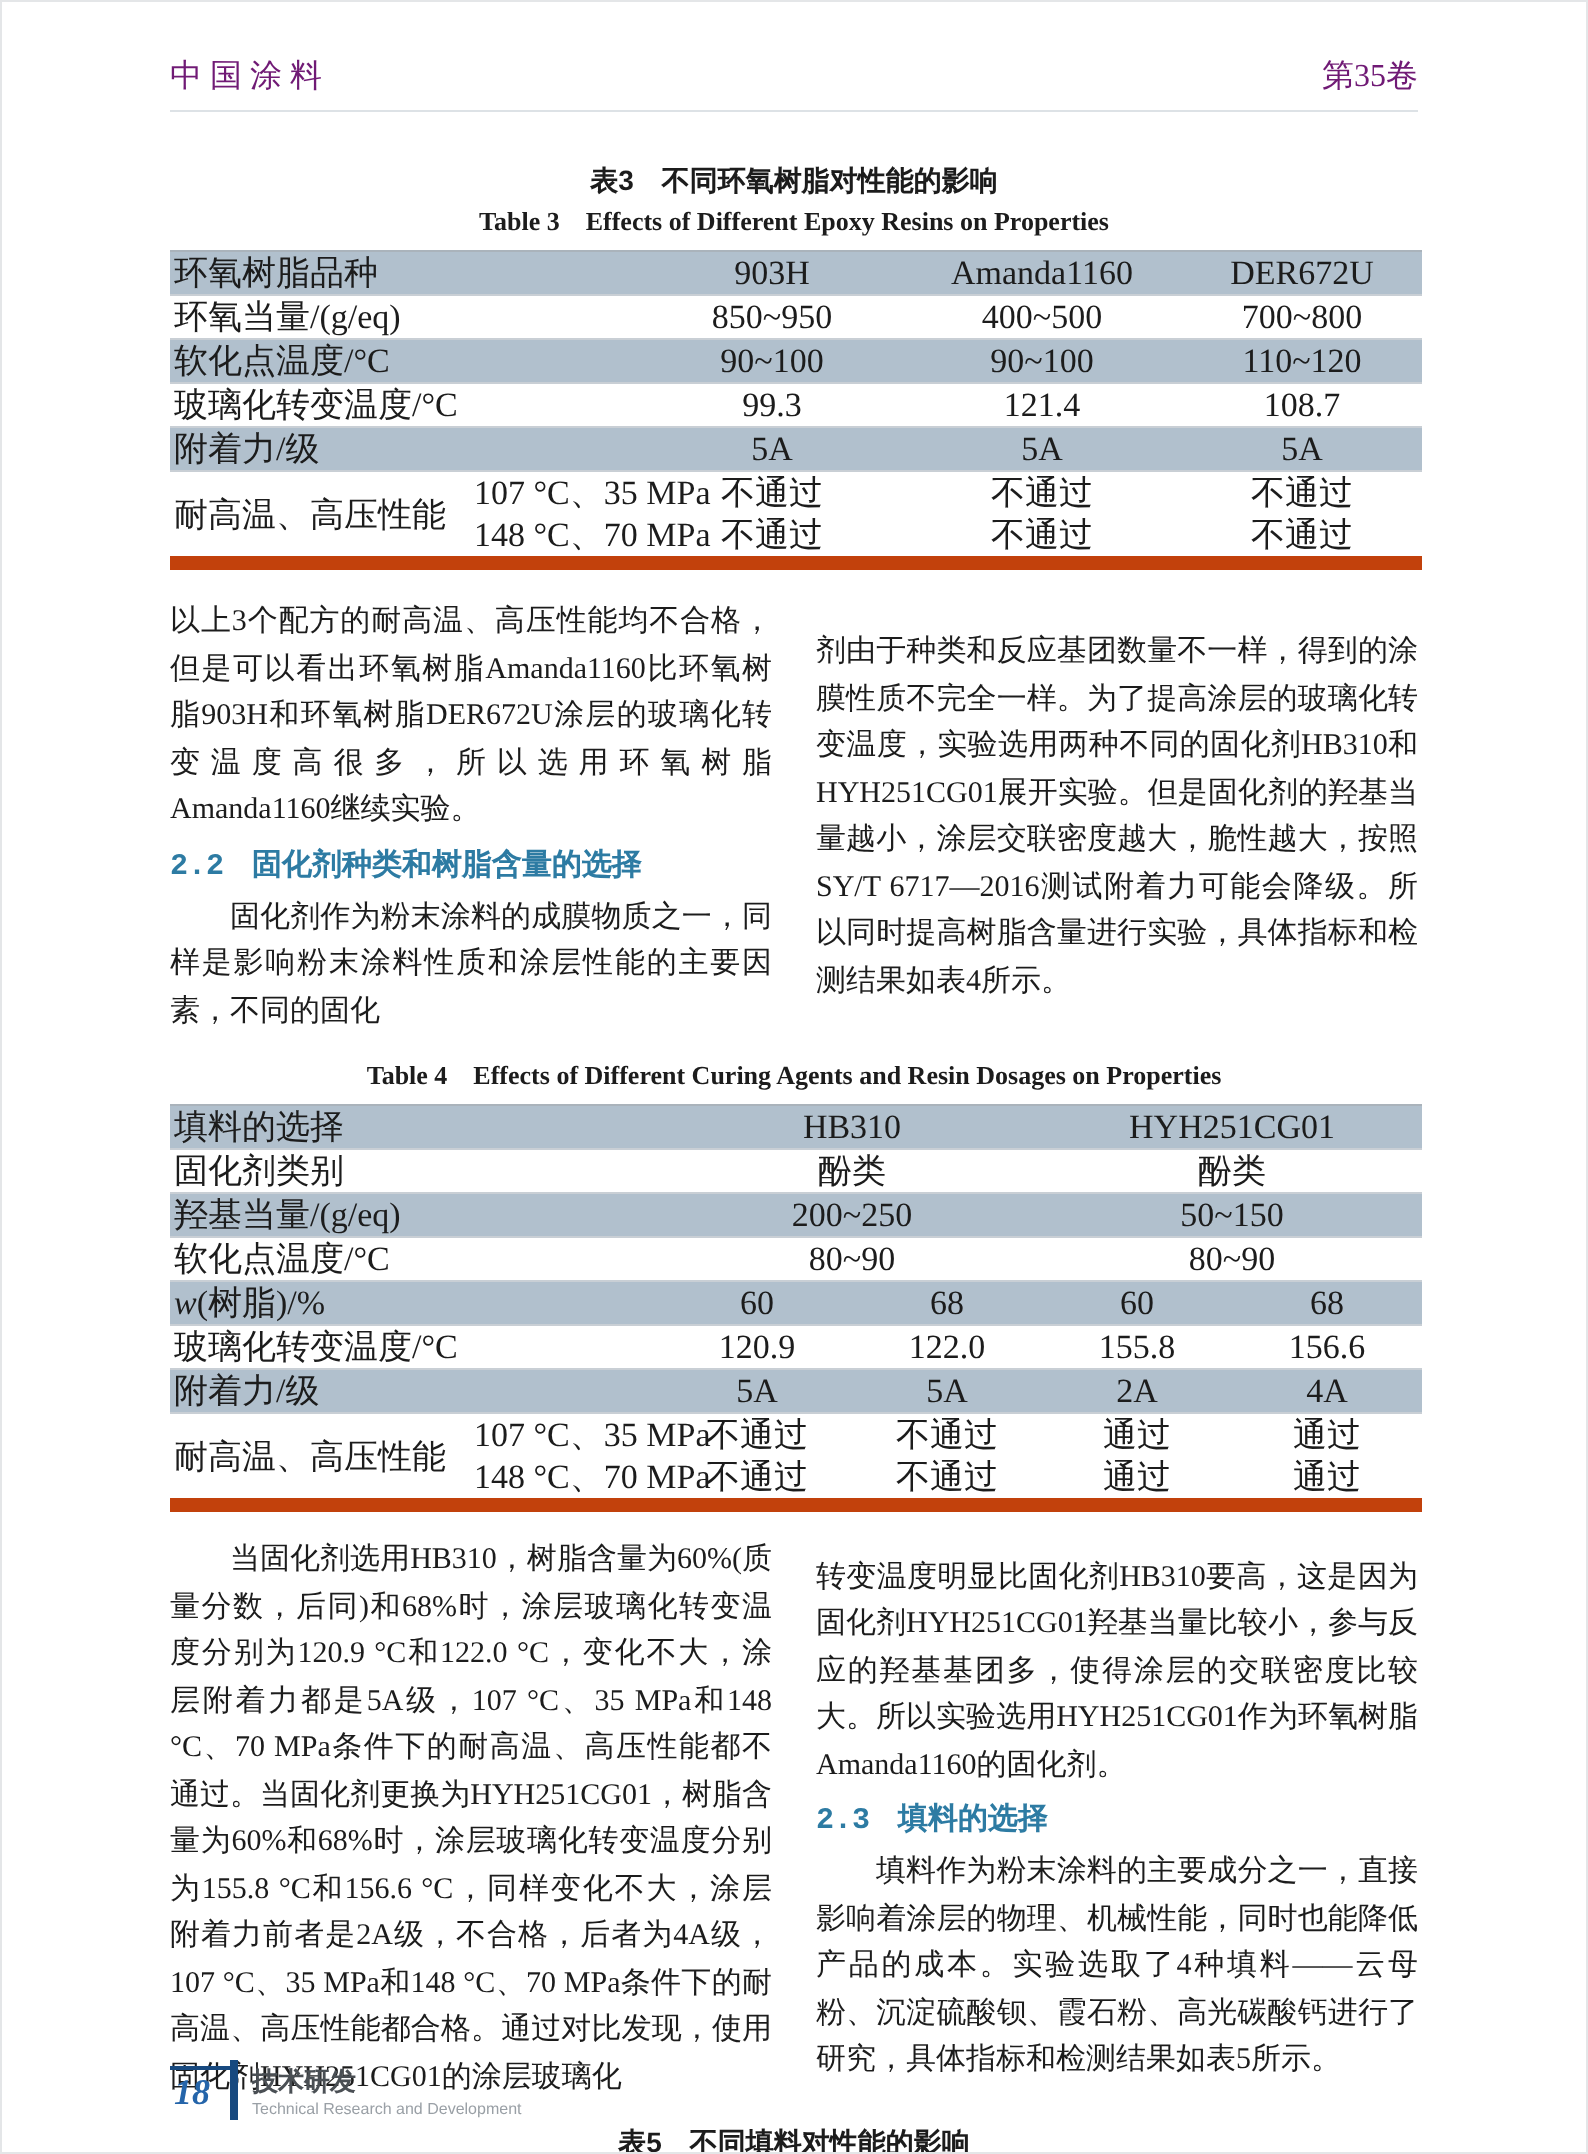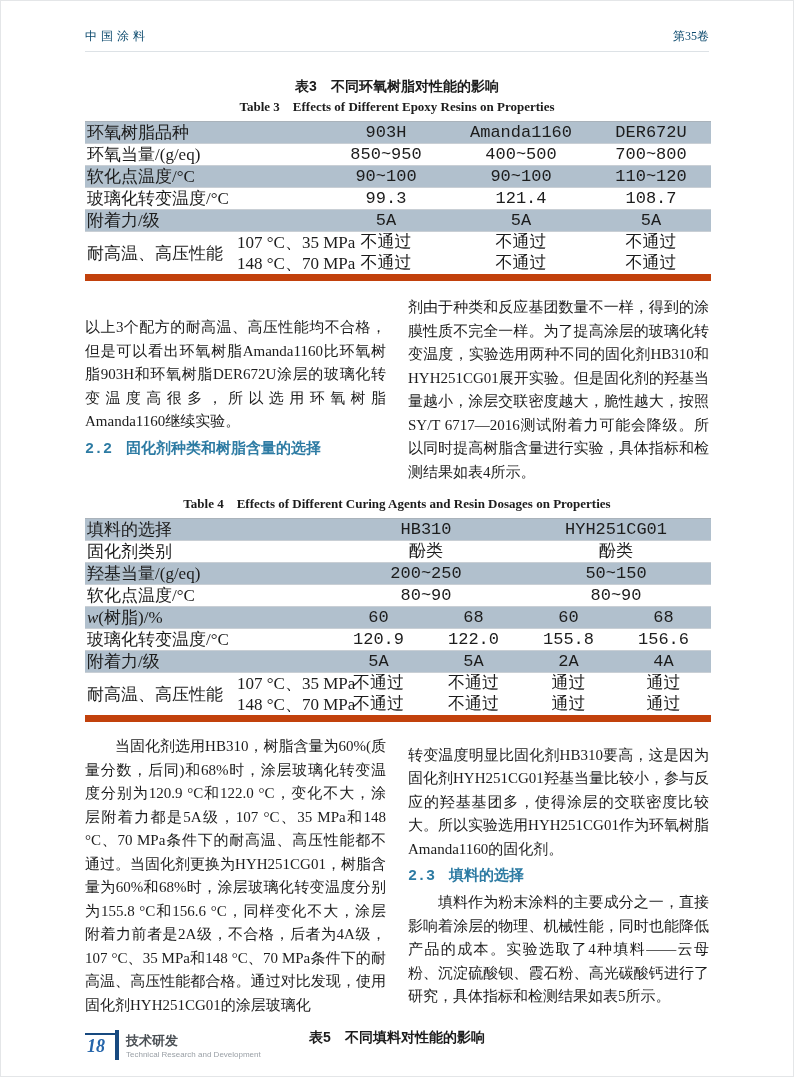--- a/index.html
+++ b/index.html
@@ -12,21 +12,21 @@
     overflow:hidden;
     font-family:"Liberation Serif","DejaVu Serif",serif;
     color:#1c1c1c;
   }
   .content { padding:0 84px; }
 
   
   .pagehead {
     display:flex; justify-content:space-between; align-items:flex-end;
     padding:27px 0 6px; border-bottom:1px solid #dde2e6;
-    font-size:12px; color:#0c4a6e;
+    font-size:16px; color:#701a75;
   }
   .pagehead .jn { letter-spacing:4px; }
 
   
   .tbl-title-zh {
     text-align:center; font-weight:bold; font-size:14px;
     font-family:"Liberation Sans","DejaVu Sans",sans-serif;
     margin-top:24px; line-height:20px;
   }
   .tbl-title-en {
@@ -37,21 +37,21 @@
 
   
   table.dtable {
     border-collapse:collapse; width:626px; table-layout:fixed;
     font-size:17px;
     border-top:1px solid #aab3bb; border-bottom:7px solid #c2410c;
   }
   table.dtable td { padding:3px 2px; line-height:15px; white-space:nowrap; overflow:visible; }
   td.lbl  { text-align:left; padding-left:10px; }
   td.sub  { text-align:left; }
-  td.val  { text-align:center;font-family:Liberation Mono, monospace; }
+  td.val  { text-align:center; }
   tr.shade    { background:#b1c0cd; }
   tr.rowline td { border-top:1px solid #c9cfd5; }
 
   
   .cols { display:flex; gap:22px; margin:15px 0 10px;align-items:center; }
   .col  { width:302px; font-size:15px; line-height:23.5px; text-align:justify; }
   .para { margin:0; }
   .indent { text-indent:2em; }
   .sec {
     color:#2d7ba3; font-weight:bold; font-size:15px;
@@ -146,20 +146,21 @@
       </tr>
     </tbody>
       </table>
 
     <div class="cols">
       <div class="col">
         <p class="para">以上3个配方的耐高温、高压性能均不合格，但是可以看出环氧树脂Amanda1160比环氧树脂903H和环氧树脂DER672U涂层的玻璃化转变温度高很多，所以选用环氧树脂Amanda1160继续实验。</p>
         <div class="sec">
           <span class="secnum">2.2</span><span>固化剂种类和树脂含量的选择</span>
         </div>
+        <p class="para indent">固化剂作为粉末涂料的成膜物质之一，同样是影响粉末涂料性质和涂层性能的主要因素，不同的固化</p>
       </div>
       <div class="col">
         <p class="para">剂由于种类和反应基团数量不一样，得到的涂膜性质不完全一样。为了提高涂层的玻璃化转变温度，实验选用两种不同的固化剂HB310和HYH251CG01展开实验。但是固化剂的羟基当量越小，涂层交联密度越大，脆性越大，按照SY/T 6717—2016测试附着力可能会降级。所以同时提高树脂含量进行实验，具体指标和检测结果如表4所示。</p>
       </div>
     </div>
 
     <div class="tbl-title-en">Table 4　Effects of Different Curing Agents and Resin Dosages on Properties</div>
 
     <table class="dtable t4">
       <colgroup>

